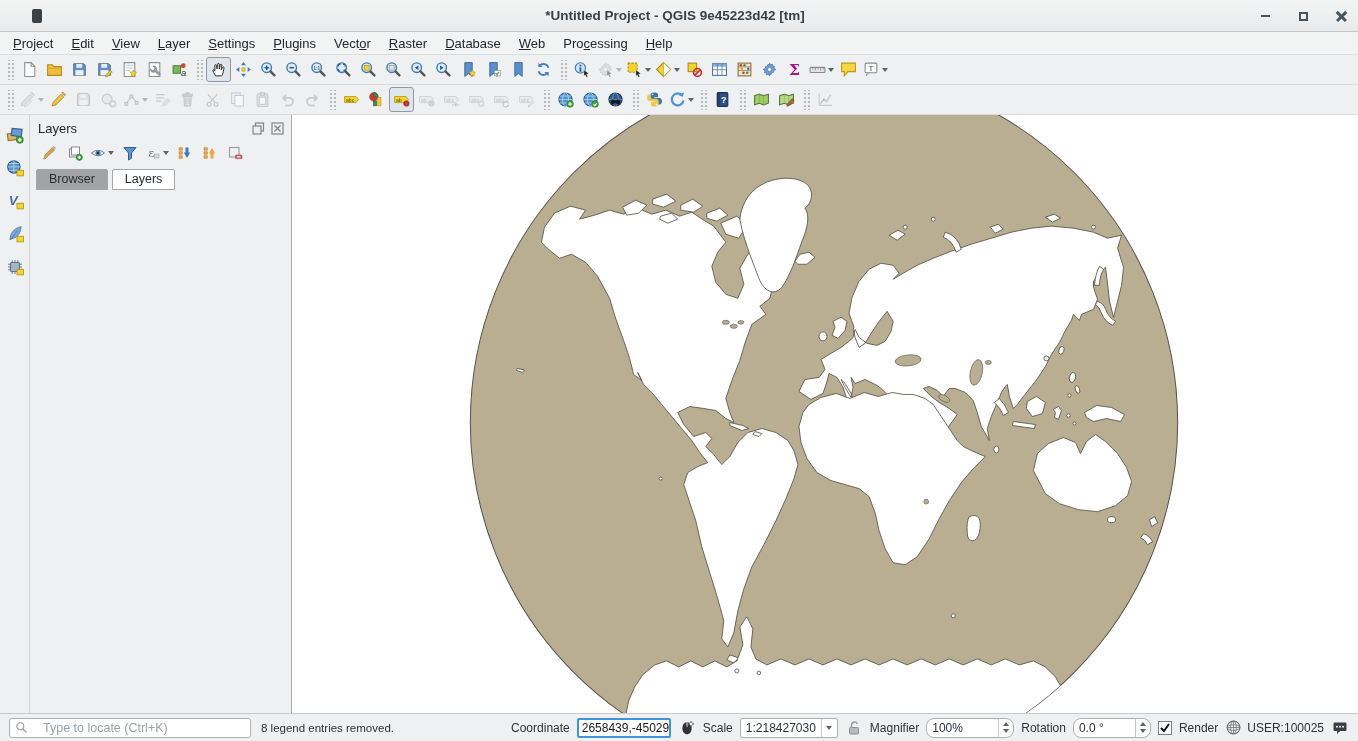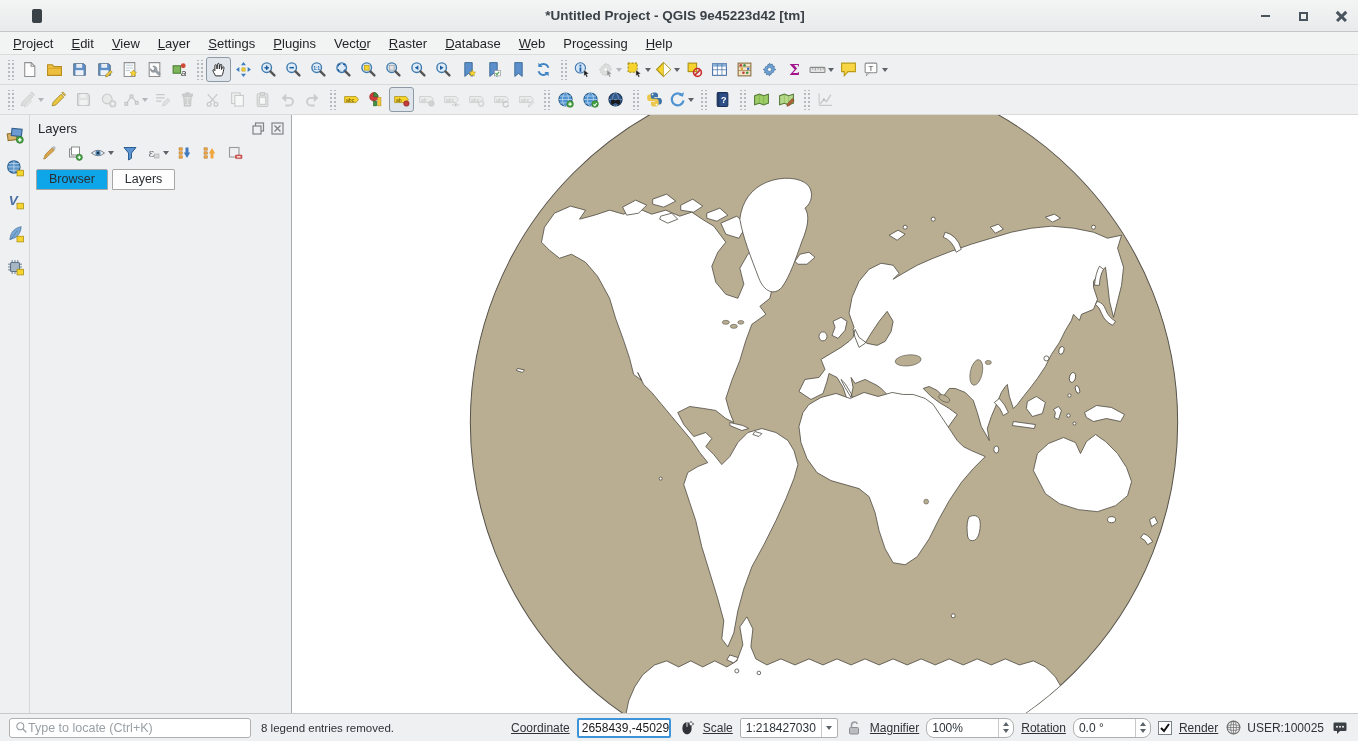--- a/index.html
+++ b/index.html
@@ -64,36 +64,36 @@
     padding-top:2px; overflow:hidden; }
   .layer-row { height:21px; background:#3087c8; display:flex; align-items:center;
     padding-left:21px; }
   .lcheck { width:13px; height:13px; background:#fff; border:1px solid #5f676d;
     display:flex; align-items:center; justify-content:center; }
   .lcheck svg { width:11px; height:11px; }
   .lswatch { width:16px; height:14px; margin-left:7px; background:#9aa19b; border:1px solid #6d6d6d; }
   .lname { margin-left:8px; color:#fff; font-weight:bold; font-size:12.5px; text-decoration:underline; }
   .panel-tabs { height:25px; display:flex; gap:4px; padding:3px 0 0 6px; align-items:flex-start; }
   .tab { font-size:12.5px; color:#2a2e32; padding:2px 12px 3px; border:1px solid #a6a6a6;
-    border-radius:2px 2px 0 0; background:#0ea5e9; }
+    border-radius:2px 2px 0 0; background:#a3a3a3; }
   .tab.active { background:#fdfdfd; }
 
   .canvas { flex:1; position:relative; background:#ffffff; }
   .canvas svg { position:absolute; inset:0; width:100%; height:100%; }
 
   
   .statusbar { height:28px; background:#eff0f1; border-top:1px solid #c9c9c9;
     display:flex; align-items:center; padding:0 9px; font-size:12px; color:#2e3338; }
   .locator { width:242px; height:20px; background:#fff; border:1px solid #b0b0b0; border-radius:3px;
-    display:flex; align-items:center; padding:0 5px; gap:0; }
+    display:flex; align-items:center; padding:0 5px; gap:15px; }
   .locator svg { width:13px; height:13px; flex:none; }
   .locator .ph { color:#9aa0a5; font-size:12.5px; white-space:nowrap; }
   .sb-msg { margin-left:10px; font-size:11.5px; color:#2e3338; }
   .sb-right { margin-left:auto; display:flex; align-items:center; gap:7px; }
-  .sb-label { font-size:12px; color:#2e3338;text-decoration:underline; }
+  .sb-label { font-size:12px; color:#2e3338; }
   .coordbox { width:94px; height:20px; background:#fff; border:2px solid #3f93d8; border-radius:2px;
     font-size:12px; padding:0 3px; display:flex; align-items:center; color:#1a1a1a; white-space:nowrap; overflow:hidden;}
   .caret { width:1px; height:13px; background:#111; margin-left:1px; }
   .sbicon { width:18px; height:18px; display:flex; align-items:center; justify-content:center; }
   .sbicon svg { width:16px; height:16px; }
   .combo { height:20px; background:#fff; border:1px solid #b0b0b0; border-radius:2px;
     display:flex; align-items:center; }
   .combo .val { padding:0 5px; font-size:12px; white-space:nowrap; }
   .combo .dbtn { width:16px; height:18px; border-left:1px solid #c9c9c9; display:flex;
     align-items:center; justify-content:center; }

